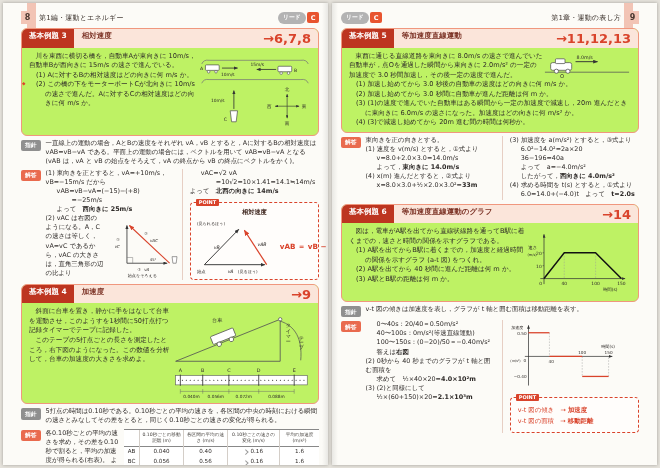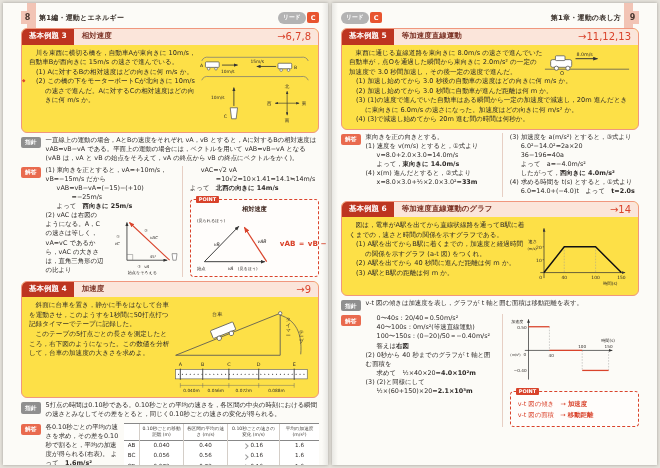--- a/index.html
+++ b/index.html
@@ -10,30 +10,30 @@
 .page-left::after{content:"";position:absolute;right:0;top:0;bottom:0;width:6px;background:linear-gradient(to right,rgba(0,0,0,0),rgba(0,0,0,.08))}
 .page-right::before{content:"";position:absolute;left:0;top:0;bottom:0;width:6px;background:linear-gradient(to left,rgba(0,0,0,0),rgba(0,0,0,.08))}
 .corner-strip{position:absolute;top:0;width:9px;height:36px;background:#f2c4b5}
 .page-left .corner-strip{left:24px}
 .page-right .corner-strip{right:24px}
 .inner{position:absolute;inset:0}
 .page-left .inner{padding:8px 9px 5px 18px}
 .page-right .inner{padding:8px 18px 5px 9px}
 .pghead{display:flex;align-items:center;gap:5px;font-size:7px;height:13px}
 .pgnum{background:#f2c4b5;color:#4a372f;font-weight:bold;min-width:13px;height:13px;display:flex;align-items:center;justify-content:center;font-size:8px}
-.pgtitle{font-weight:bold;color:#3c332d;letter-spacing:.2px}
+.pgtitle{font-weight:normal;color:#3c332d;letter-spacing:.2px}
 .spacer{flex:1}
 .leadbadge{display:flex;align-items:center}
 .leadtxt{background:#b3b3b3;color:#fff;font-size:5.8px;font-weight:bold;padding:1.5px 5px;border-radius:6px}
 .leadc{background:#e8542f;color:#fff;font-size:6.5px;font-weight:bold;padding:1.5px 3.5px;border-radius:2px;margin-left:1.5px}
-.exbox{border:1.2px solid #f0977e;border-radius:6px;margin-top:4px;background:#fde047;overflow:hidden}
+.exbox{border:1.2px solid #f0977e;border-radius:6px;margin-top:4px;background:#bef264;overflow:hidden}
 .exhead{display:flex;align-items:stretch;background:#fbe5da;line-height:1}
 .exbadge{background:#bd3520;color:#fff;font-weight:bold;padding:3px 7px 2.5px;font-size:7.5px}
 .extitle{color:#7c3326;font-weight:bold;padding:3px 8px 2.5px;font-size:7.5px}
-.exref{margin-left:auto;color:#d9432b;font-weight:normal;padding:3px 7px 2.5px;font-size:10px}
+.exref{margin-left:auto;color:#d9432b;font-weight:bold;padding:3px 7px 2.5px;font-size:13px}
 .exbody{padding:4px 7px 4px;font-size:6.6px;line-height:1.45;color:#2e2a28}
 .row{display:flex;}
 .ptext{flex:1;min-width:0}
 .q{position:relative;padding-left:16px;text-indent:-9px}
 .marker{position:absolute;left:-7px;top:1px;color:#d9432b;font-size:4.5px;text-indent:0}
 .secrow{display:flex;gap:5px;margin-top:3px;font-size:6.4px;line-height:1.42;align-items:flex-start}
 .sbadge{flex:none;color:#fff;font-weight:bold;font-size:5.8px;padding:1.5px 4px;border-radius:2px;margin-top:1px;white-space:nowrap}
 .sbadge.g{background:#8f8f8f}
 .sbadge.o{background:#e96a4e}
 .stext{flex:1;min-width:0}
@@ -148,21 +148,21 @@
   <div class="secrow">
     <span class="sbadge g">指針</span>
     <div class="stext">一直線上の運動の場合，AとBの速度をそれぞれ vA，vB とすると，Aに対するBの相対速度は vAB=vB−vA である。平面上の運動の場合には，ベクトルを用いて vAB=vB−vA となる(vAB は，vA と vB の始点をそろえて，vA の終点から vB の終点にベクトルをかく)。</div>
   </div>
 
   <div class="secrow">
     <span class="sbadge o">解答</span>
     <div class="cols">
       <div class="col">
         <div>(1) 東向きを正とすると，vA=+10m/s，vB=−15m/s だから</div>
-        <div class="in1">vAB=vB−vA=(−15)−(+10)</div>
+        <div class="in1">vAB=vB−vA=(−15)−(+8)</div>
         <div class="in2">=−25m/s</div>
         <div class="in1"><span>よって　</span><span class="b">西向きに 25m/s</span></div>
         <div class="flexrow">
           <div class="narrow">(2) vAC は右図のようになる。A，Cの速さは等しく，vA=vC であるから，vAC の大きさは，直角三角形の辺の比より</div>
           <svg class="svgd" width="76" height="64" viewBox="0 0 92 78">
             <line x1="24" y1="60" x2="24" y2="14" stroke="#333" stroke-width="1" marker-end="url(#ah)"></line>
             <line x1="24" y1="60" x2="73" y2="60" stroke="#333" stroke-width="1" marker-end="url(#ah)"></line>
             <line x1="76" y1="60" x2="27" y2="14" stroke="#d9432b" stroke-width="1.3" marker-end="url(#ahr)"></line>
             <path d="M24,53 L31,53 L31,60" fill="none" stroke="#777" stroke-width=".6"></path>
             <text x="60" y="57" font-size="4.6" text-anchor="end">45°</text>

